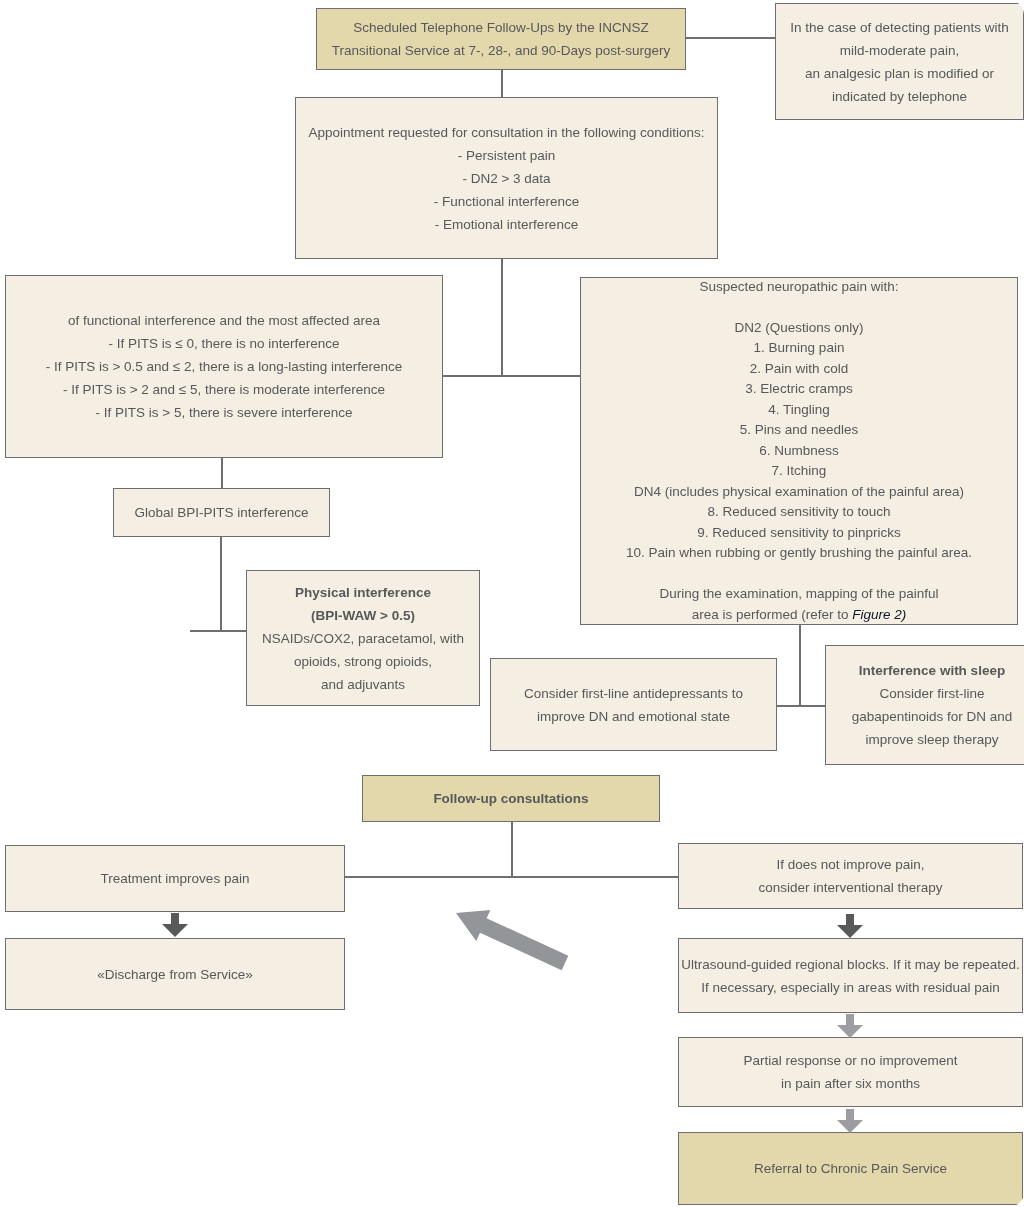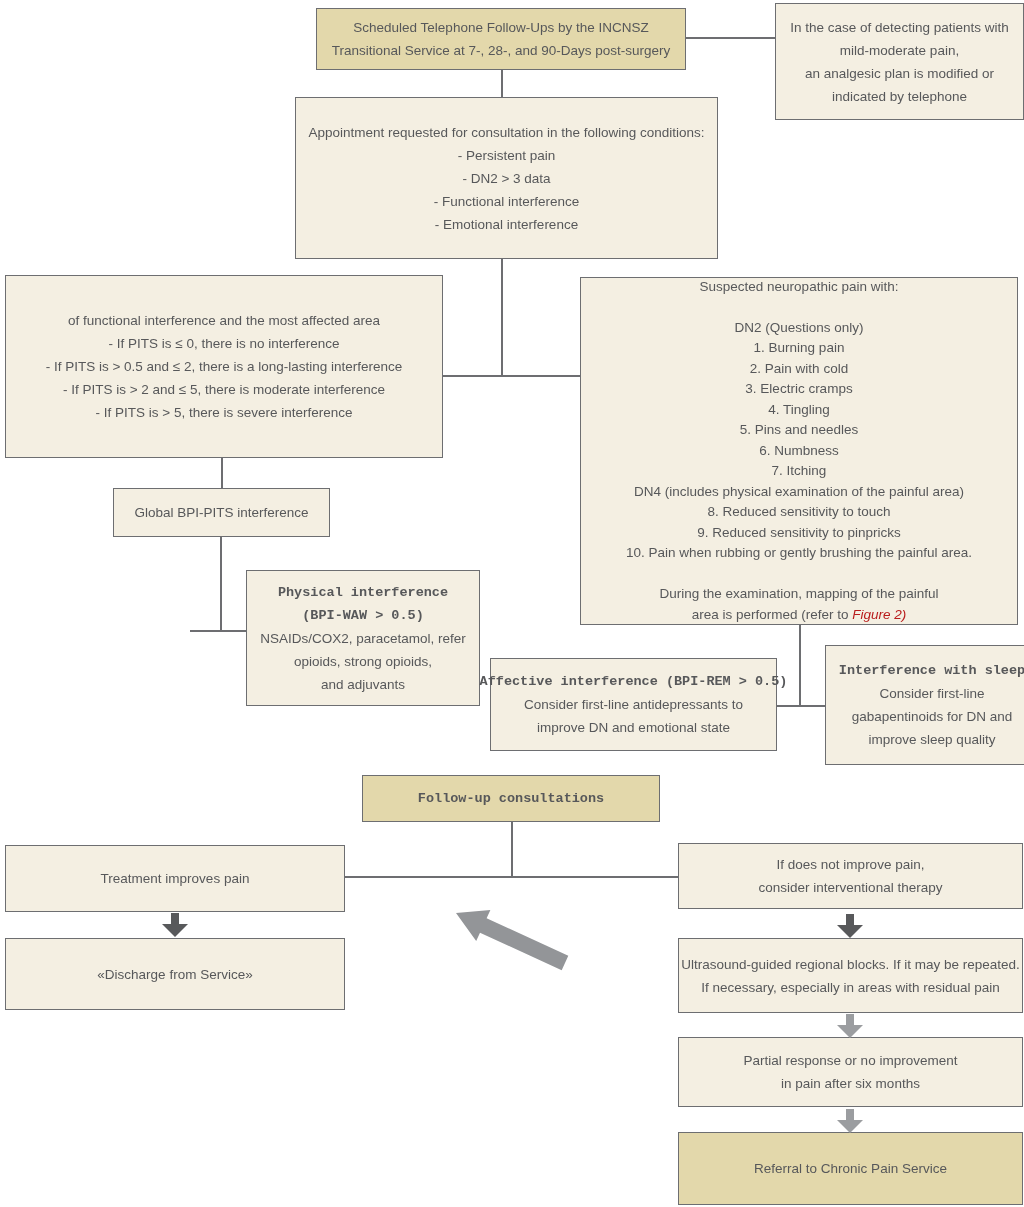--- a/index.html
+++ b/index.html
@@ -1,31 +1,31 @@
 <!DOCTYPE html>
 <html><head>
 <meta charset="utf-8">
 <style>
   html,body{margin:0;padding:0;background:#ffffff;}
   #canvas{
     position:relative;width:1024px;height:1207px;background:#ffffff;overflow:hidden;
-    font-family:"Liberation Sans","DejaVu Sans",sans-serif;color:#57585a;
+    font-family:"Liberation Sans","DejaVu Sans",sans-serif;color:#57585a;border-radius:15px;
   }
   .box{
     position:absolute;box-sizing:border-box;border:1.5px solid #6d6e71;
     display:flex;flex-direction:column;justify-content:center;align-items:center;
     text-align:center;font-size:13.5px;line-height:23px;
   }
   .cream{background:#f4efe2;}
   .tan{background:#e3d8ab;}
   .tline{white-space:nowrap;}
   .tline:empty::after{content:"\00a0";}
-  .b{font-weight:bold;font-family:Liberation Mono, monospace;}
+  .b{font-weight:bold;}
   .tight .tline{line-height:20.5px;}
-  .fig-link{color:#b91c1c;font-style:italic;text-align:right;}
+  .fig-link{color:#0f172a;font-style:italic;text-align:right;}
   .hline{position:absolute;height:2px;background:#6d6e71;}
   .vline{position:absolute;width:2px;background:#6d6e71;}
   .arr{position:absolute;}
   .arr-dark{fill:#58595b;}
   .arr-gray{fill:#9b9da0;}
   .arr-big{fill:#939598;}
 </style>
 </head>
 <body>
 
@@ -92,36 +92,35 @@
   </div>
 
   <div class="box cream" style="left:113px;top:488px;width:217px;height:49px">
     <div class="tline">Global BPI-PITS interference</div>
   </div>
 
 
   <div class="box cream" style="left:246px;top:570px;width:234px;height:136px">
     <div class="tline b">Physical interference</div>
     <div class="tline b">(BPI-WAW &gt; 0.5)</div>
-    <div class="tline">NSAIDs/COX2, paracetamol, refer</div>
+    <div class="tline">NSAIDs/COX2, paracetamol, with</div>
     <div class="tline">opioids, strong opioids,</div>
     <div class="tline">and adjuvants</div>
   </div>
 
   <div class="box cream" style="left:490px;top:658px;width:287px;height:93px">
-    <div class="tline b">Affective interference (BPI-REM &gt; 0.5)</div>
     <div class="tline">Consider first-line antidepressants to</div>
     <div class="tline">improve DN and emotional state</div>
   </div>
 
   <div class="box cream" style="left:825px;top:645px;width:214px;height:120px">
     <div class="tline b">Interference with sleep</div>
     <div class="tline">Consider first-line</div>
     <div class="tline">gabapentinoids for DN and</div>
-    <div class="tline">improve sleep quality</div>
+    <div class="tline">improve sleep therapy</div>
   </div>
 
   <div class="box tan" style="left:362px;top:775px;width:298px;height:47px">
     <div class="tline b">Follow-up consultations</div>
   </div>
 
   <div class="box cream" style="left:5px;top:845px;width:340px;height:67px">
     <div class="tline">Treatment improves pain</div>
   </div>
 

